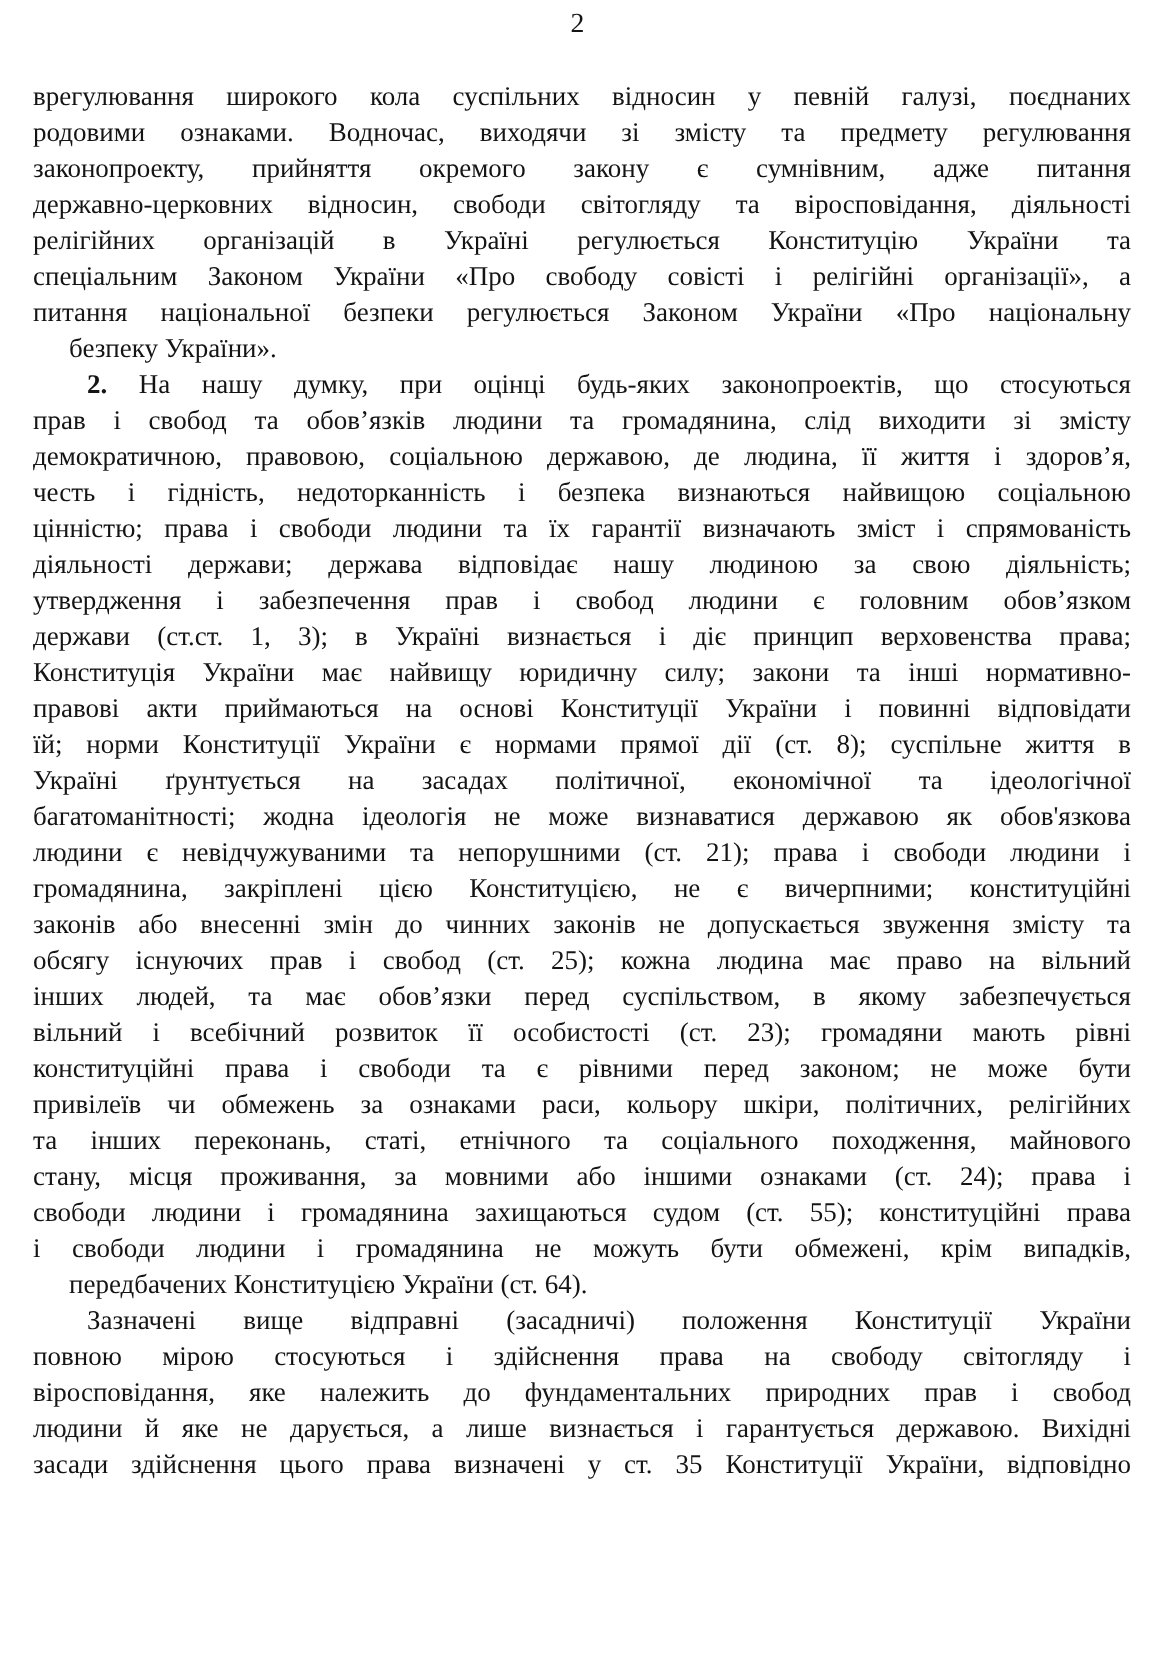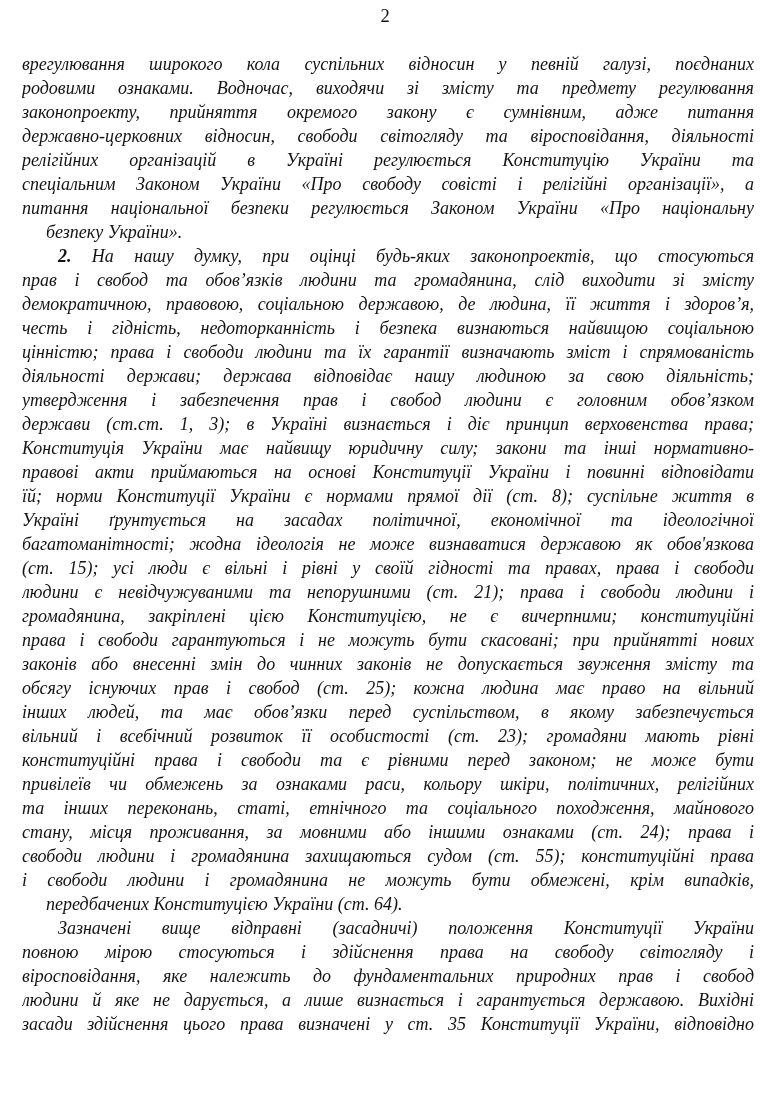--- a/index.html
+++ b/index.html
@@ -32,21 +32,20 @@
     width: 732px;
     font-size: 18px;
   }
   .line {
     height: 24px;
     line-height: 24px;
     text-align: justify;
     text-align-last: justify;
     overflow: hidden;
     white-space: normal;
-    font-style: italic;
   }
   .line-last {
     text-align-last: left;
     margin-left: 24px;
   }
   .line-indent {
     text-indent: 36px;
   }
   .line b {
     font-weight: bold;
@@ -72,24 +71,22 @@
       <div class="line">честь і гідність, недоторканність і безпека визнаються найвищою соціальною</div>
       <div class="line">цінністю; права і свободи людини та їх гарантії визначають зміст і спрямованість</div>
       <div class="line">діяльності держави; держава відповідає нашу людиною за свою діяльність;</div>
       <div class="line">утвердження і забезпечення прав і свобод людини є головним обов’язком</div>
       <div class="line">держави (ст.ст. 1, 3); в Україні визнається і діє принцип верховенства права;</div>
       <div class="line">Конституція України має найвищу юридичну силу; закони та інші нормативно-</div>
       <div class="line">правові акти приймаються на основі Конституції України і повинні відповідати</div>
       <div class="line">їй; норми Конституції України є нормами прямої дії (ст. 8); суспільне життя в</div>
       <div class="line">Україні ґрунтується на засадах політичної, економічної та ідеологічної</div>
       <div class="line">багатоманітності; жодна ідеологія не може визнаватися державою як обов'язкова</div>
-      <div class="line">(ст. 15); усі люди є вільні і рівні у своїй гідності та правах, права і свободи</div>
       <div class="line">людини є невідчужуваними та непорушними (ст. 21); права і свободи людини і</div>
       <div class="line">громадянина, закріплені цією Конституцією, не є вичерпними; конституційні</div>
-      <div class="line">права і свободи гарантуються і не можуть бути скасовані; при прийнятті нових</div>
       <div class="line">законів або внесенні змін до чинних законів не допускається звуження змісту та</div>
       <div class="line">обсягу існуючих прав і свобод (ст. 25); кожна людина має право на вільний</div>
       <div class="line">інших людей, та має обов’язки перед суспільством, в якому забезпечується</div>
       <div class="line">вільний і всебічний розвиток її особистості (ст. 23); громадяни мають рівні</div>
       <div class="line">конституційні права і свободи та є рівними перед законом; не може бути</div>
       <div class="line">привілеїв чи обмежень за ознаками раси, кольору шкіри, політичних, релігійних</div>
       <div class="line">та інших переконань, статі, етнічного та соціального походження, майнового</div>
       <div class="line">стану, місця проживання, за мовними або іншими ознаками (ст. 24); права і</div>
       <div class="line">свободи людини і громадянина захищаються судом (ст. 55); конституційні права</div>
       <div class="line">і свободи людини і громадянина не можуть бути обмежені, крім випадків,</div>

